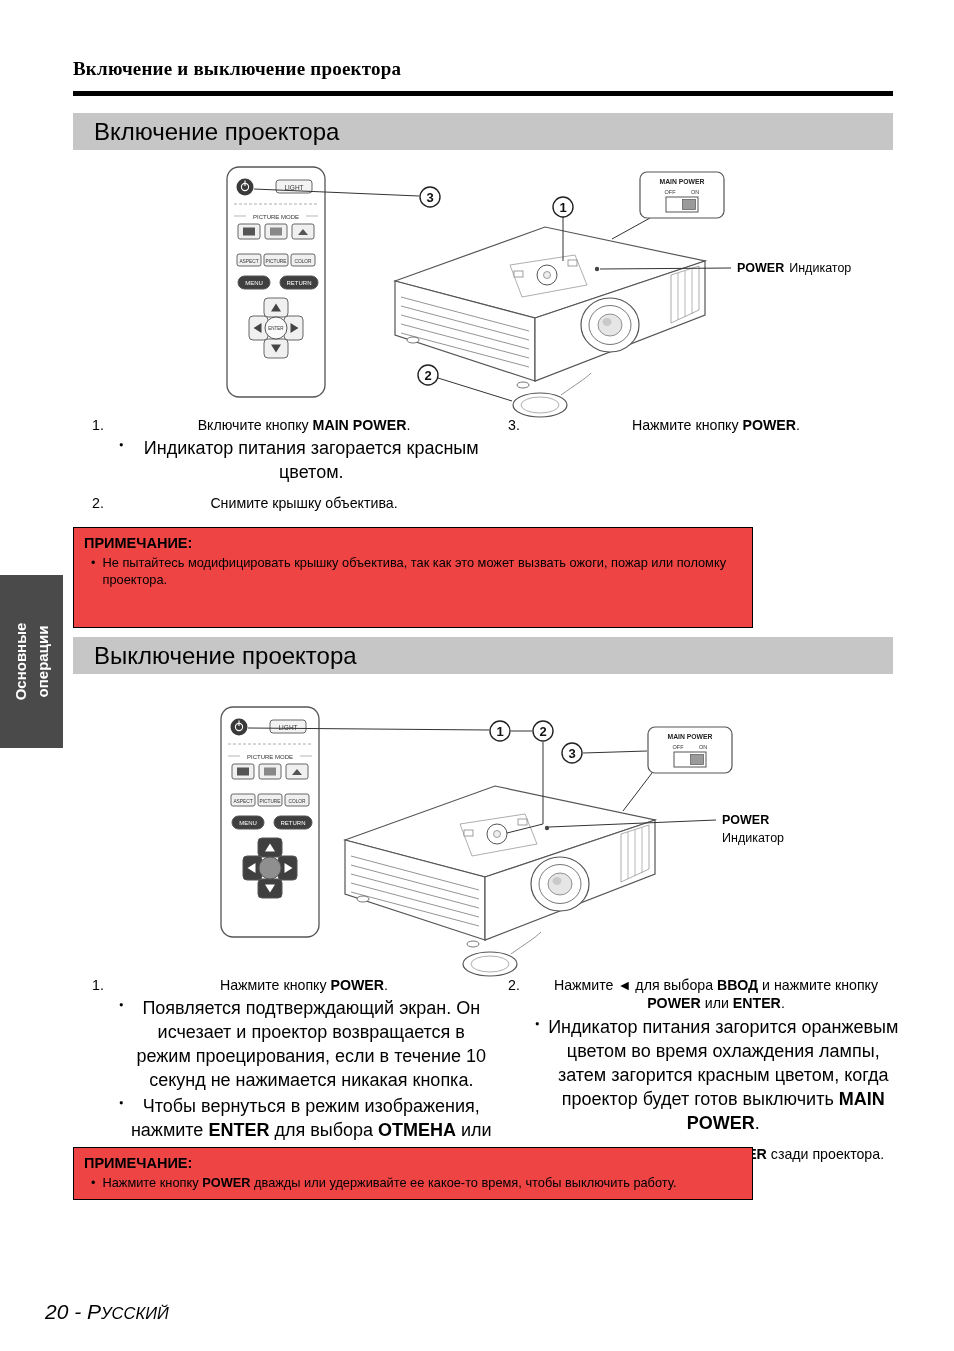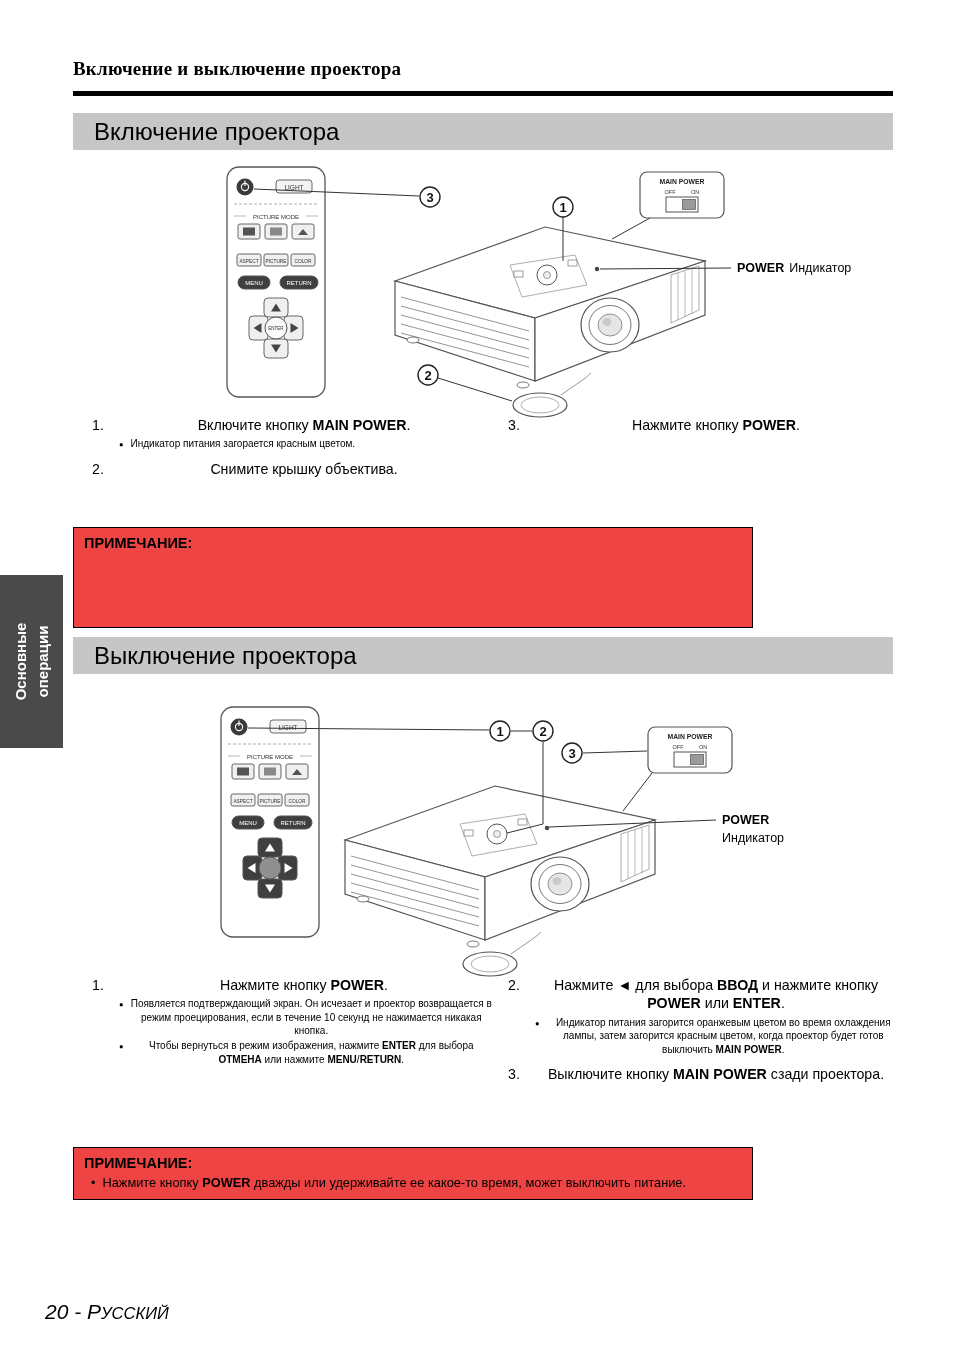--- a/index.html
+++ b/index.html
@@ -23,21 +23,21 @@
 
   .steps { position:absolute; }
   .steps-on-left  { left:92px;  top:416px; width:400px; }
   .steps-on-right { left:508px; top:416px; width:392px; }
   .steps-off-left { left:92px;  top:976px; width:400px; }
   .steps-off-right{ left:508px; top:976px; width:392px; }
   .step { display:flex; margin-bottom:7px; }
   .step-num { width:24px; flex:none; font-size:14.2px; line-height:1.3; }
   .step-body { flex:1;text-align:center; }
   .step-title { font-size:14.2px; line-height:1.3; margin-bottom:3px; }
-  .bullet { display:flex; font-size:10px; line-height:1.33; margin:1px 0 2px; }
+  .bullet { display:flex; font-size:18px; line-height:1.33; margin:1px 0 2px; }
   .bullet::before { content:"●"; font-size:7.5px; line-height:1; margin:4px 7px 0 3px; flex:none; }
   .b { font-weight:bold; }
 
   .note { position:absolute; left:73px; width:680px; border:1px solid #000; padding:7px 12px 8px 10px; background:#ef4444; }
   .note-on  { top:527px; min-height:101px; }
   .note-off { top:1147px; min-height:50px; }
   .note-heading { font-weight:bold; font-size:14.5px; margin-bottom:3px; }
   .note-bullet { display:flex; font-size:12.8px; line-height:1.34; }
   .note-bullet::before { content:"•"; margin:0 7px 0 7px; flex:none; }
 
@@ -204,20 +204,23 @@
     <div class="step">
       <div class="step-num">3.</div>
       <div class="step-body">
         <div class="step-title"><span>Нажмите кнопку </span><span class="b">POWER</span><span>.</span></div>
       </div>
     </div>
   </div>
 
   <div class="note note-on">
     <div class="note-heading">ПРИМЕЧАНИЕ:</div>
+    <div class="note-bullet">
+        <div><span>Не пытайтесь модифицировать крышку объектива, так как это может вызвать ожоги, пожар или поломку проектора.</span></div>
+      </div>
   </div>
 
   <div class="side-tab">
     <div class="lbl">
       <span>Основные</span>
       <span>операции</span>
     </div>
   </div>
 
   <div class="section-bar bar-off">
@@ -372,21 +375,21 @@
       <div class="step-num">3.</div>
       <div class="step-body">
         <div class="step-title"><span>Выключите кнопку </span><span class="b">MAIN POWER</span><span> сзади проектора.</span></div>
       </div>
     </div>
   </div>
 
   <div class="note note-off">
     <div class="note-heading">ПРИМЕЧАНИЕ:</div>
     <div class="note-bullet">
-        <div><span>Нажмите кнопку </span><span class="b">POWER</span><span> дважды или удерживайте ее какое-то время, может выключить питание.</span></div>
+        <div><span>Нажмите кнопку </span><span class="b">POWER</span><span> дважды или удерживайте ее какое-то время, чтобы выключить работу.</span></div>
       </div>
   </div>
 
   <div class="footer">
     <span>20 - </span><span>Р</span><span class="lang-rest">УССКИЙ</span>
   </div>
 
 </div>
 
 </body></html>

